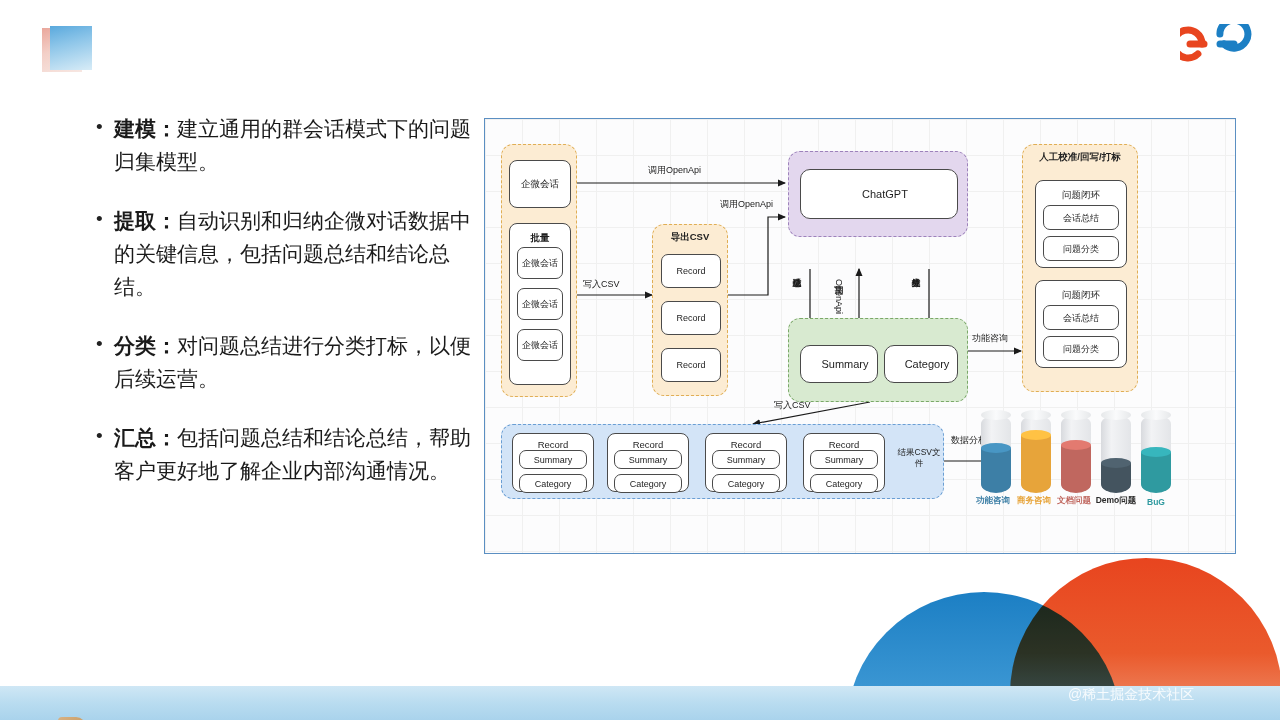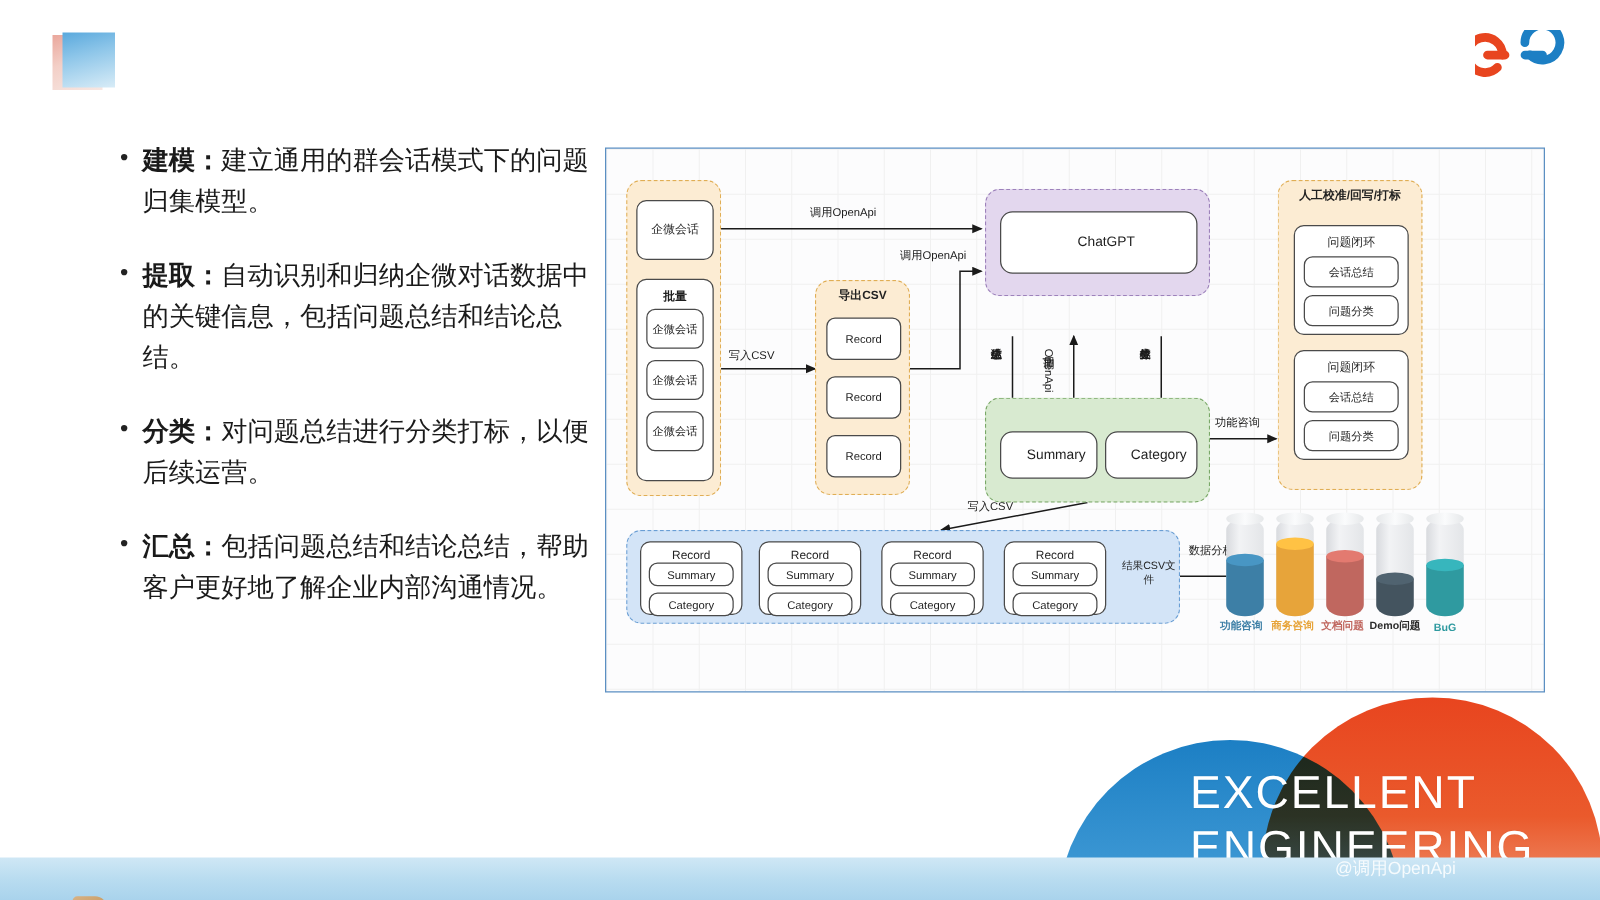--- a/index.html
+++ b/index.html
@@ -316,28 +316,24 @@
       <div class="cyl-label" style="left:79px; width:44px; color:#c0675f;font-family:Liberation Mono, monospace;">文档问题</div>
       <div class="cyl-label" style="left:118px; width:50px; color:#2b2b2b;">Demo问题</div>
       <div class="cyl-label" style="left:166px; width:34px; color:#2f9aa0;">BuG</div>
     </div>
 
   </div>
 
   <div class="brand-area">
     <div class="circle-orange"></div>
     <div class="circle-blue"></div>
-    <div class="brand-text">
-      <div>EXCELLENT</div>
-      <div>ENGINEERING</div>
-    </div>
   </div>
 
   <div class="footer-band"></div>
-  <div class="watermark">@调用OpenApi</div>
+  <div class="watermark">@稀土掘金技术社区</div>
 
   <div class="footer-logo">
     <span class="msup">msup</span>
     <span class="sep">|</span>
     <span class="fifteen">15</span>
   </div>
 
 </div>
 
 </body></html>

